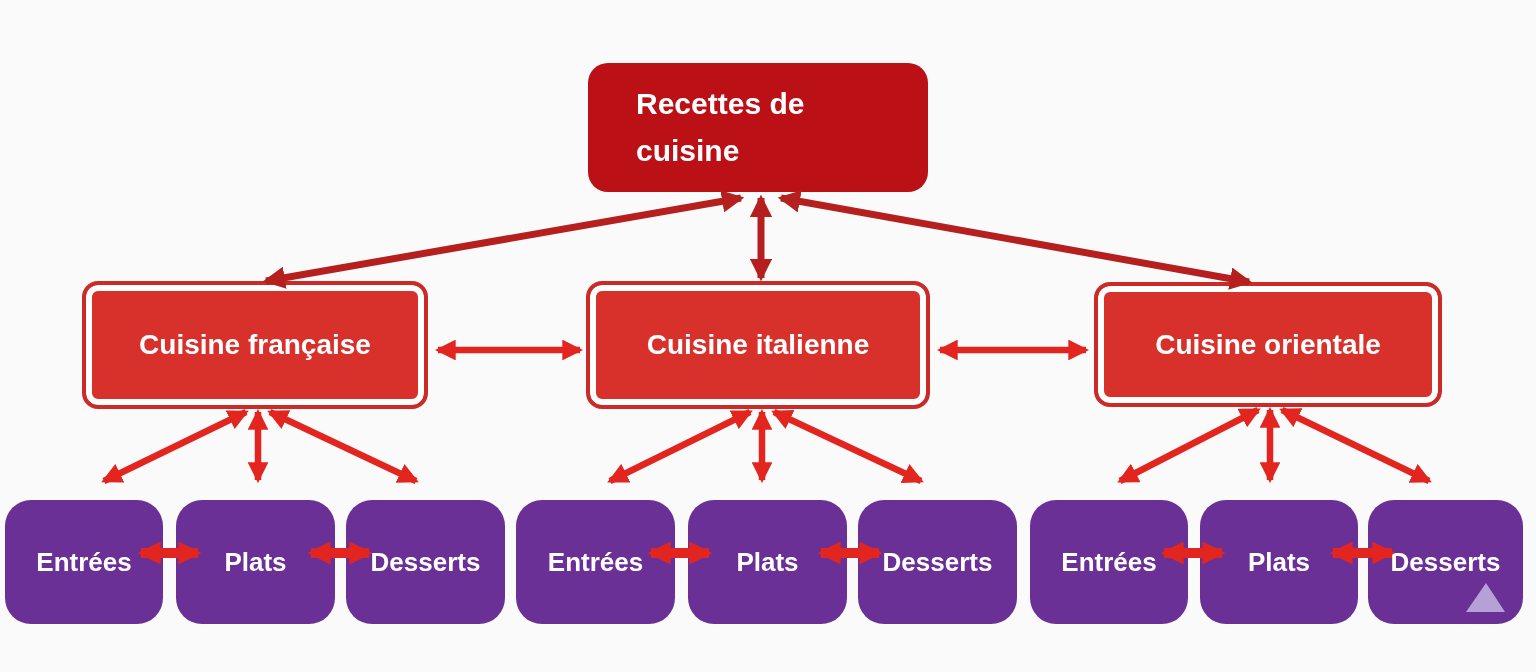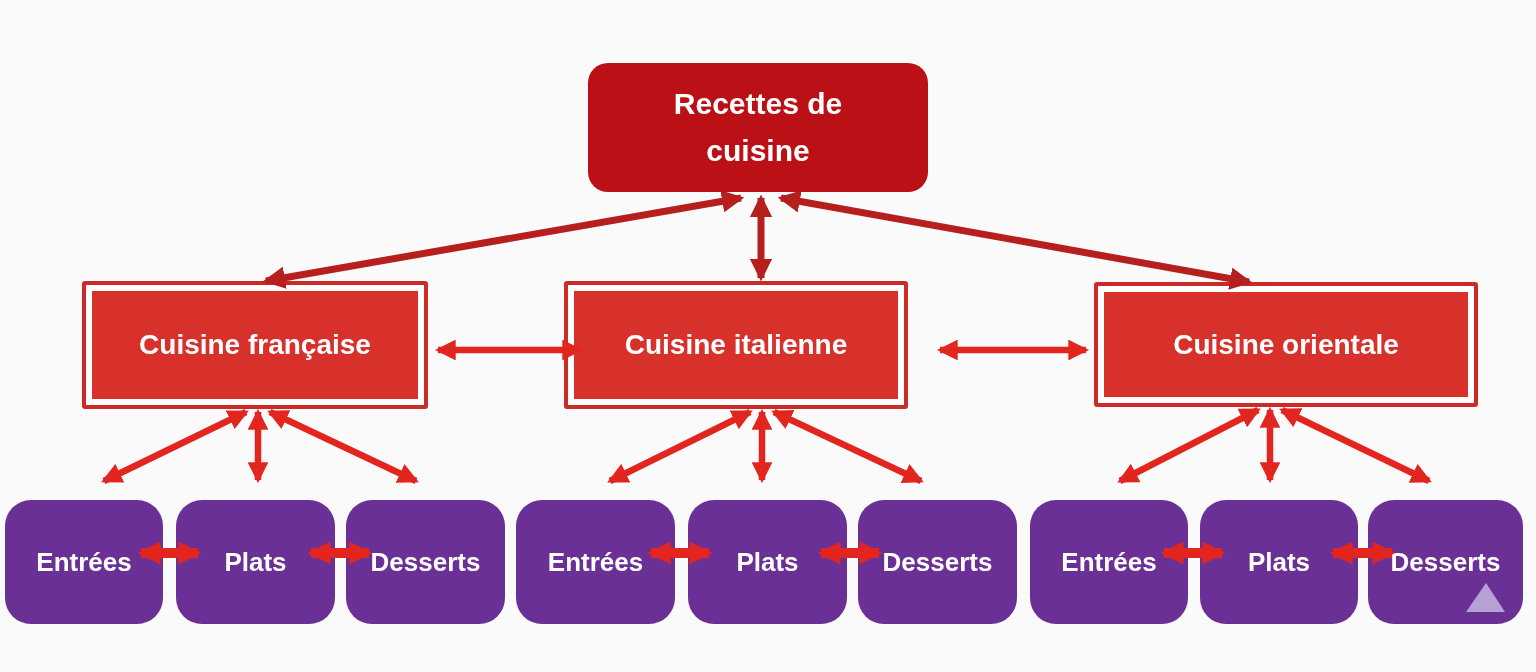--- a/index.html
+++ b/index.html
@@ -24,36 +24,35 @@
     height:672px;
     overflow:hidden;
     background:var(--c-bg);
   }
   .node{
     position:absolute;
     box-sizing:border-box;
     display:flex;
     align-items:center;
     justify-content:center;
-    text-align:center;
     color:var(--c-text);
     font-weight:bold;
   }
   .root{
     background:var(--c-root);
     border-radius:20px;
     font-size:30px;
     line-height:1.55;
     padding:0 48px;
   }
   .mid{
     background:var(--c-mid);
     border:4px solid var(--c-midborder);
     box-shadow:inset 0 0 0 6px #ffffff;
-    border-radius:3px;
+    border-radius:16px;
     font-size:28px;
   }
   .leaf{
     background:var(--c-leaf);
     border-radius:26px;
     font-size:26px;
     margin-top:12px;
   }
   .edges{
     position:absolute;
@@ -73,24 +72,24 @@
 
 <div class="canvas">
 
   <div class="node root" style="left:588px;top:63px;width:340px;height:129px;">
     <span>Recettes de cuisine</span>
   </div>
 
   <div class="node mid" style="left:82px;top:281px;width:346px;height:128px;">
     <span>Cuisine française</span>
   </div>
-  <div class="node mid" style="left:564px;top:281px;width:344px;height:128px;">
+  <div class="node mid" style="left:586px;top:281px;width:344px;height:128px;">
     <span>Cuisine italienne</span>
   </div>
-  <div class="node mid" style="left:1094px;top:282px;width:384px;height:125px;">
+  <div class="node mid" style="left:1094px;top:282px;width:348px;height:125px;">
     <span>Cuisine orientale</span>
   </div>
 
   <div class="node leaf" style="left:5px;top:488px;width:158px;height:124px;">
     <span>Entrées</span>
   </div>
   <div class="node leaf" style="left:176px;top:488px;width:159px;height:124px;">
     <span>Plats</span>
   </div>
   <div class="node leaf" style="left:346px;top:488px;width:159px;height:124px;">

